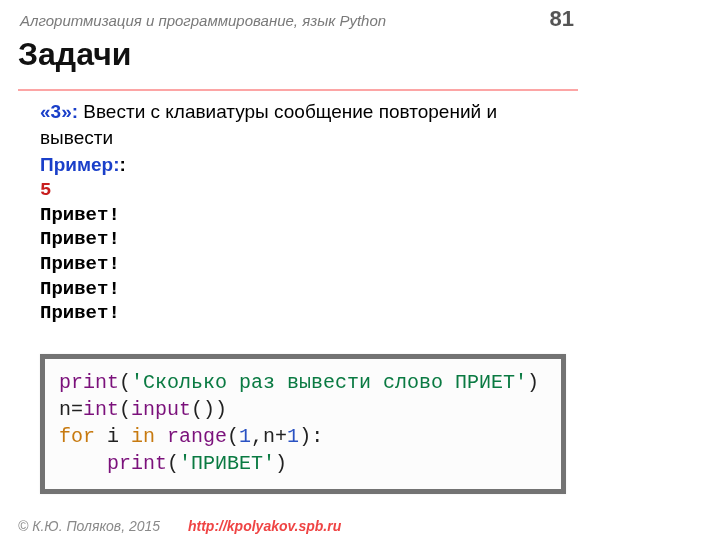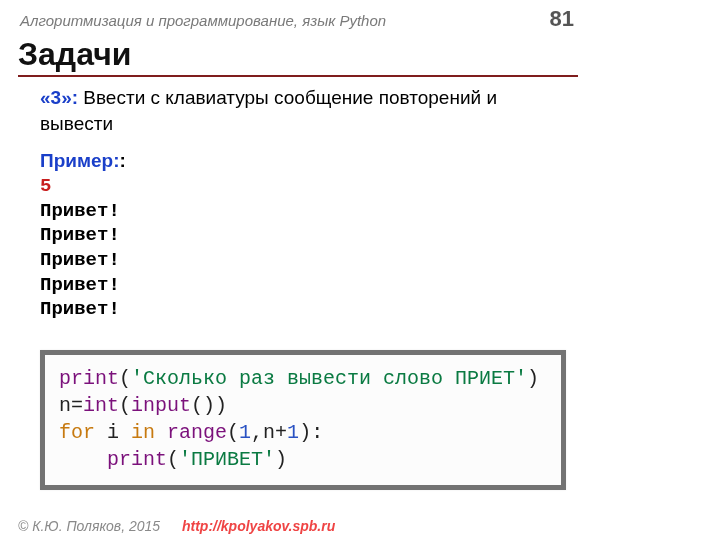--- a/index.html
+++ b/index.html
@@ -32,22 +32,22 @@
   .page-number {
     font-weight: bold;
     color: #555;
     font-style: normal;
     font-size: 22px;
   }
   .title {
     font-size: 32px;
     font-weight: bold;
     color: #111;
-    border-bottom: 2px solid #7f1d1d;
-    padding-bottom: 2px;
+    border-bottom: 2px solid #fca5a5;
+    padding-bottom: 16px;
     margin-top: 2px;
   }
   .content {
     padding: 8px 10px 0 22px;
     font-size: 19px;
     line-height: 1.35;
     color: #000;
   }
   .task-label {
     color: #1a3fc9;
@@ -55,21 +55,21 @@
   }
   .task-text {
     color: #000;
   }
   .indent-line {
     padding-left: 54px;
   }
   .example-label {
     color: #1a3fc9;
     font-weight: bold;
-    margin-top: 12px;
+    margin-top: 2px;
   }
   .mono {
     font-family: "Courier New", monospace;
     font-weight: bold;
     font-size: 19px;
     line-height: 1.3;
   }
   .input-val {
     color: #c81e1e;
   }
@@ -90,21 +90,21 @@
   .plain   { color: #222; }
   .num     { color: #2a52c3; }
   .footer {
     position: absolute;
     bottom: 6px;
     left: 18px;
     font-size: 14px;
     font-style: italic;
     color: #8a8a8a;
   }
-  .footer .copy { margin-right: 18px; }
+  .footer .copy { margin-right: 24px; }
   .footer .url { color: #ef4444; font-weight: bold; }
 </style>
 </head>
 <body>
 
 <div class="page">
 
   <div class="top-line">
     <span>Алгоритмизация и программирование, язык Python</span>
     <span class="page-number">81</span>

